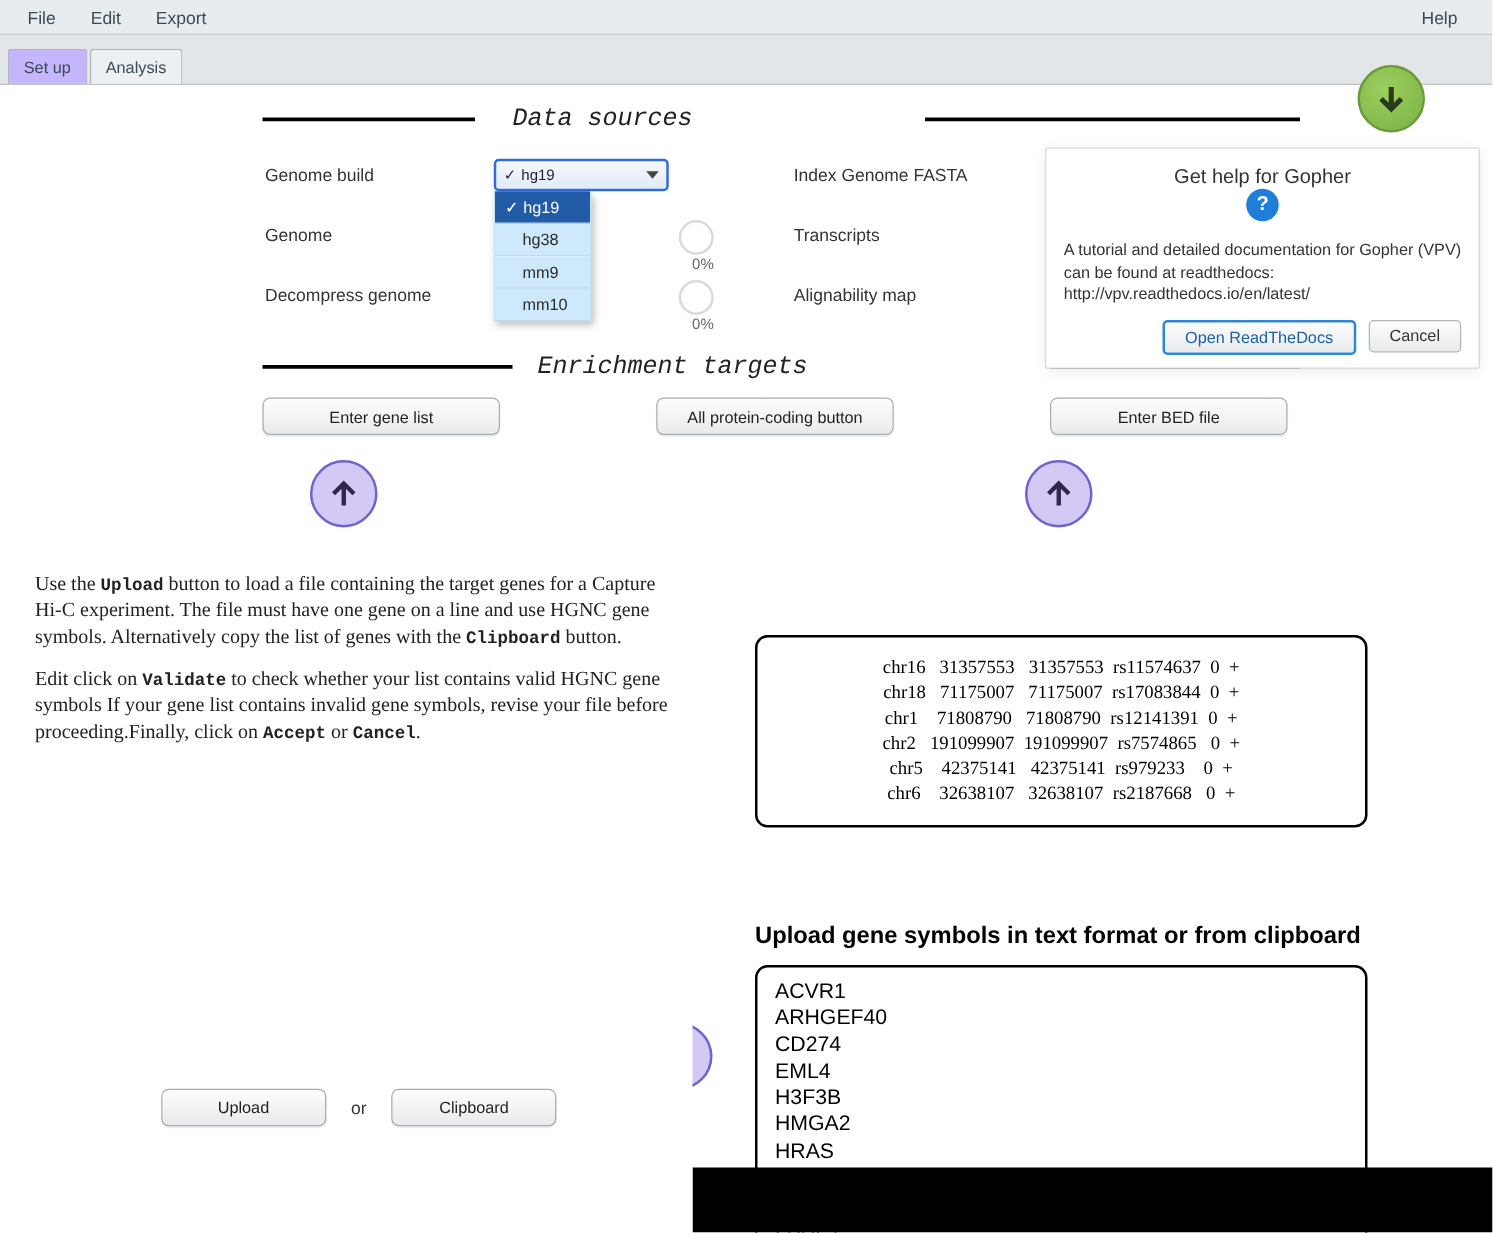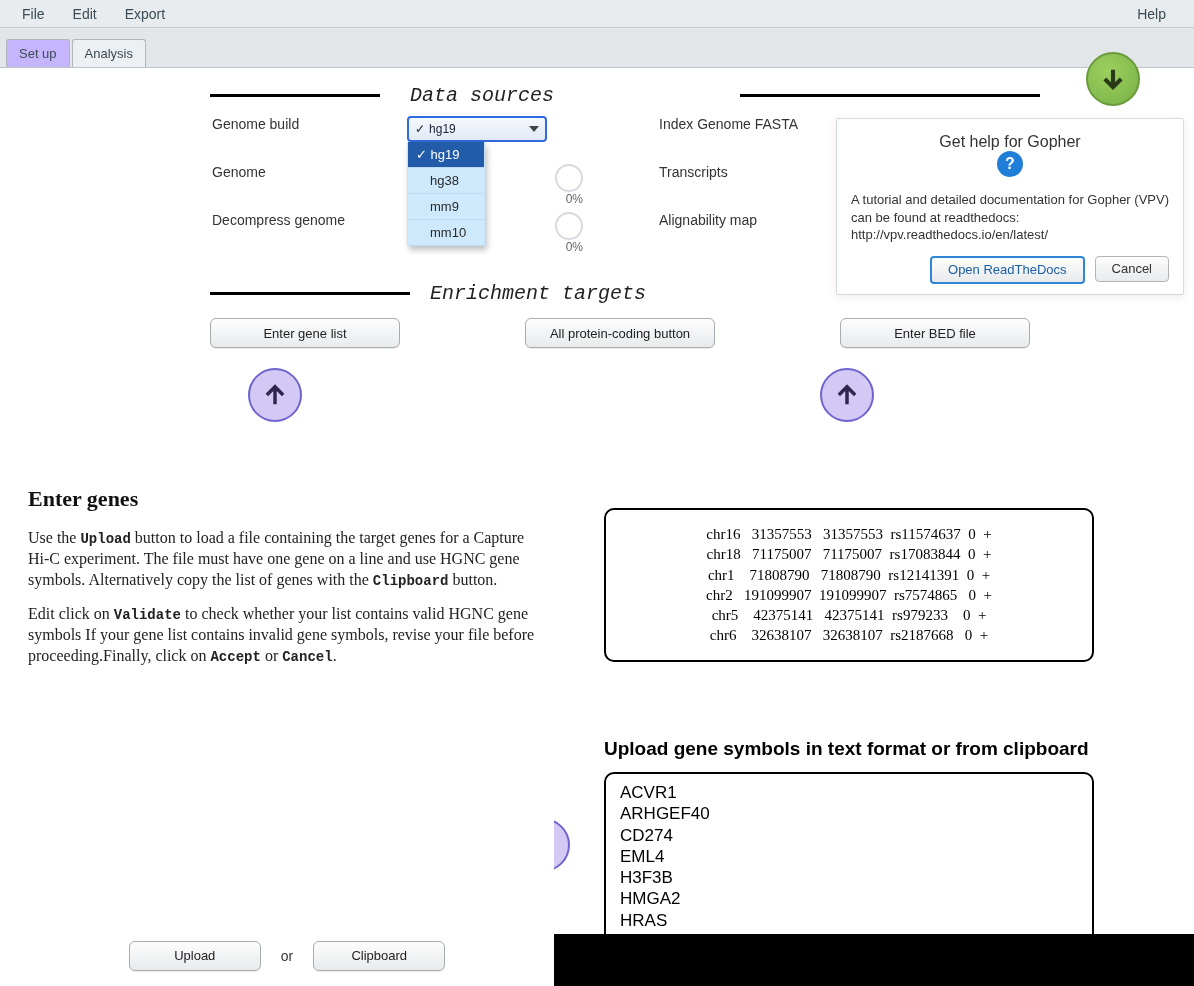--- a/index.html
+++ b/index.html
@@ -87,23 +87,22 @@
       font-family: "Courier New", monospace;
       font-style: italic;
       font-size: 20px;
       color: #222;
     }
     .enrich-rule .line-left { left: 10px; width: 200px; }
     .enrich-rule .line-right { right: 0px; width: 200px; }
     .enrich-rule .title { left: 230px; }
     .row {
       display: flex;
-      align-items: flex-start;
+      align-items: center;
       height: 48px;
-      gap: 12px;
     }
     .row .label {
       width: 195px;
       padding-left: 12px;
       color: #333;
       font-size: 14px;
     }
     .row .middle { width: 220px; display: flex; align-items: center; gap: 8px; }
     .row .right-label { margin-left: 20px; width: 200px; font-size: 14px; color: #333; }
     .select-combo {
@@ -448,21 +447,20 @@
 HMGA2
 HRAS
 KLK2
 KTN1
 LASP1
 MAPK1
 MDM2</div>
   </div>
 
   <div class="dialog">
-    <h2>Enter genes</h2>
     <p>
       <span>Use the </span><span class="mono">Upload</span><span> button to load a file containing the target genes for a Capture Hi-C experiment. The file must have one gene on a line and use HGNC gene symbols. Alternatively copy the list of genes with the </span><span class="mono">Clipboard</span><span> button.</span>
     </p>
     <p>
       <span>Edit click on </span><span class="mono">Validate</span><span> to check whether your list contains valid HGNC gene symbols If your gene list contains invalid gene symbols, revise your file before proceeding.Finally, click on </span><span class="mono">Accept</span><span> or </span><span class="mono">Cancel</span><span>.</span>
     </p>
     <div class="btnrow">
       <div class="pill-btn">Upload</div>
       <div class="or">or</div>
       <div class="pill-btn">Clipboard</div>

